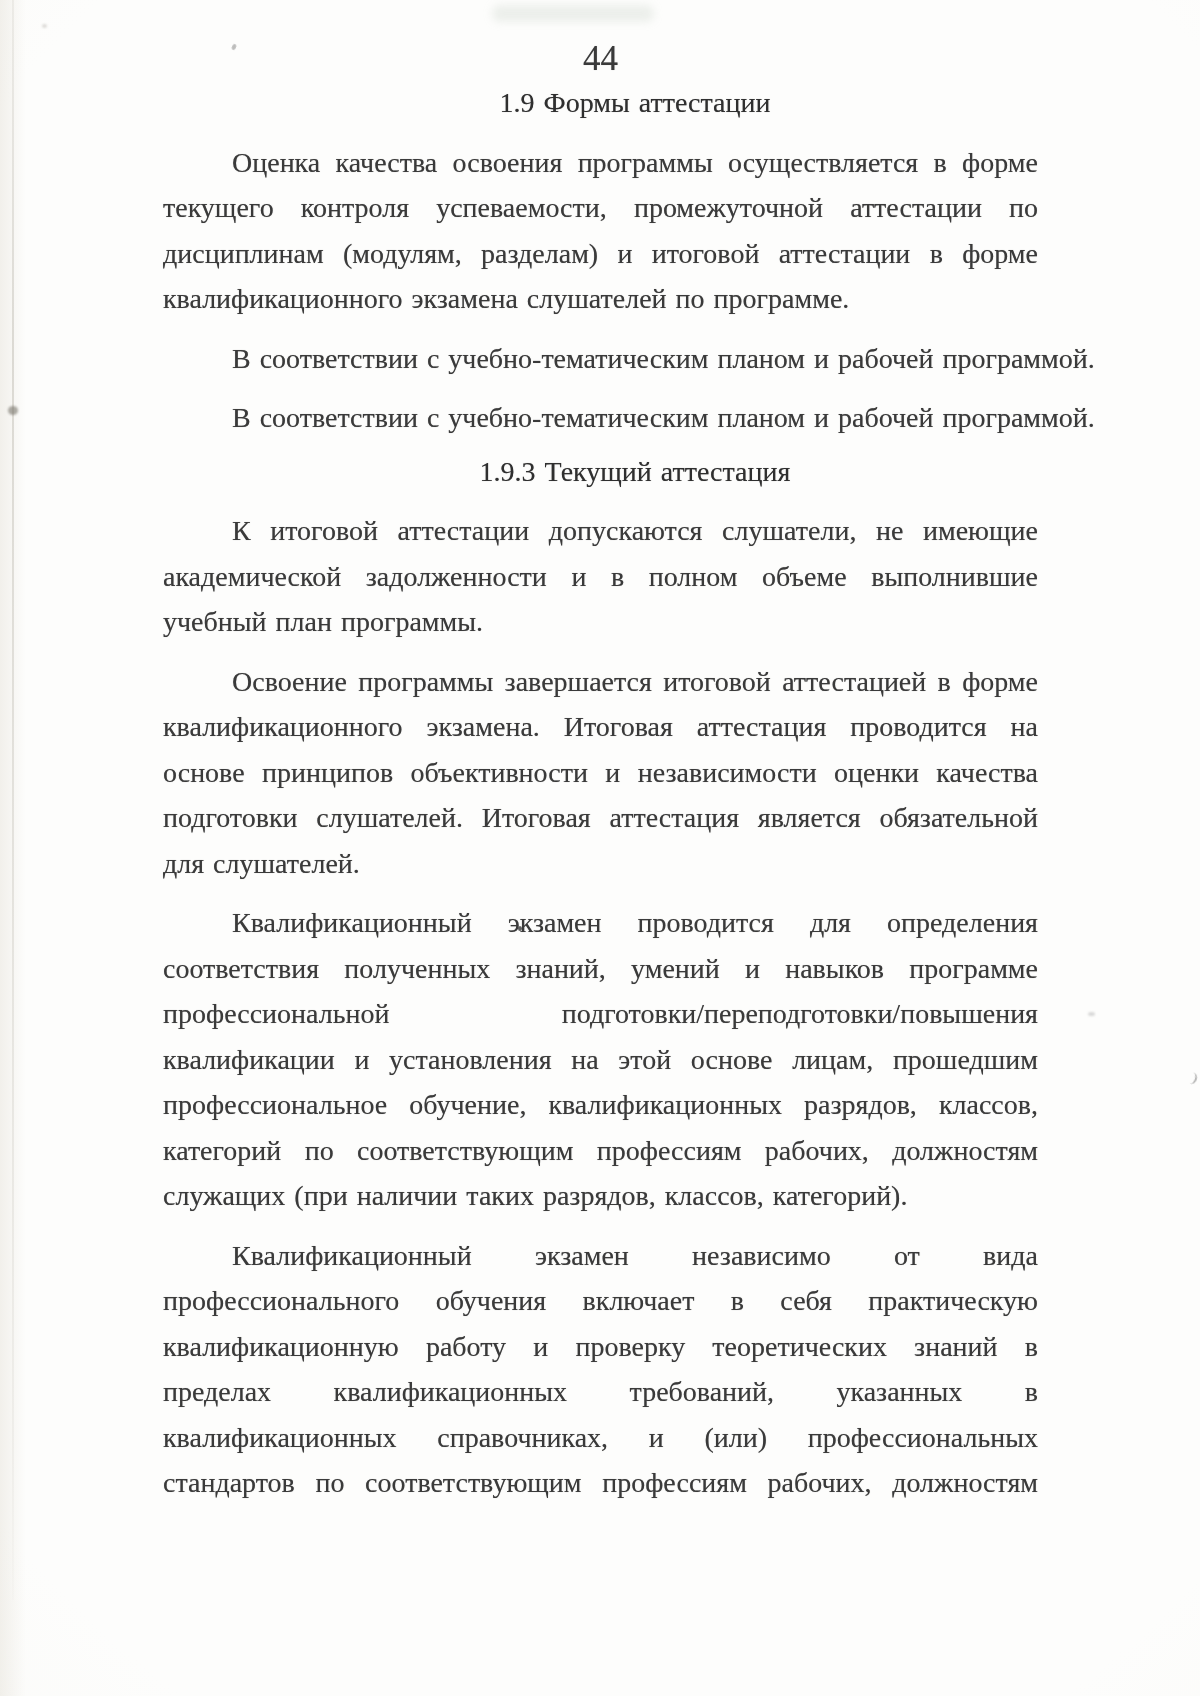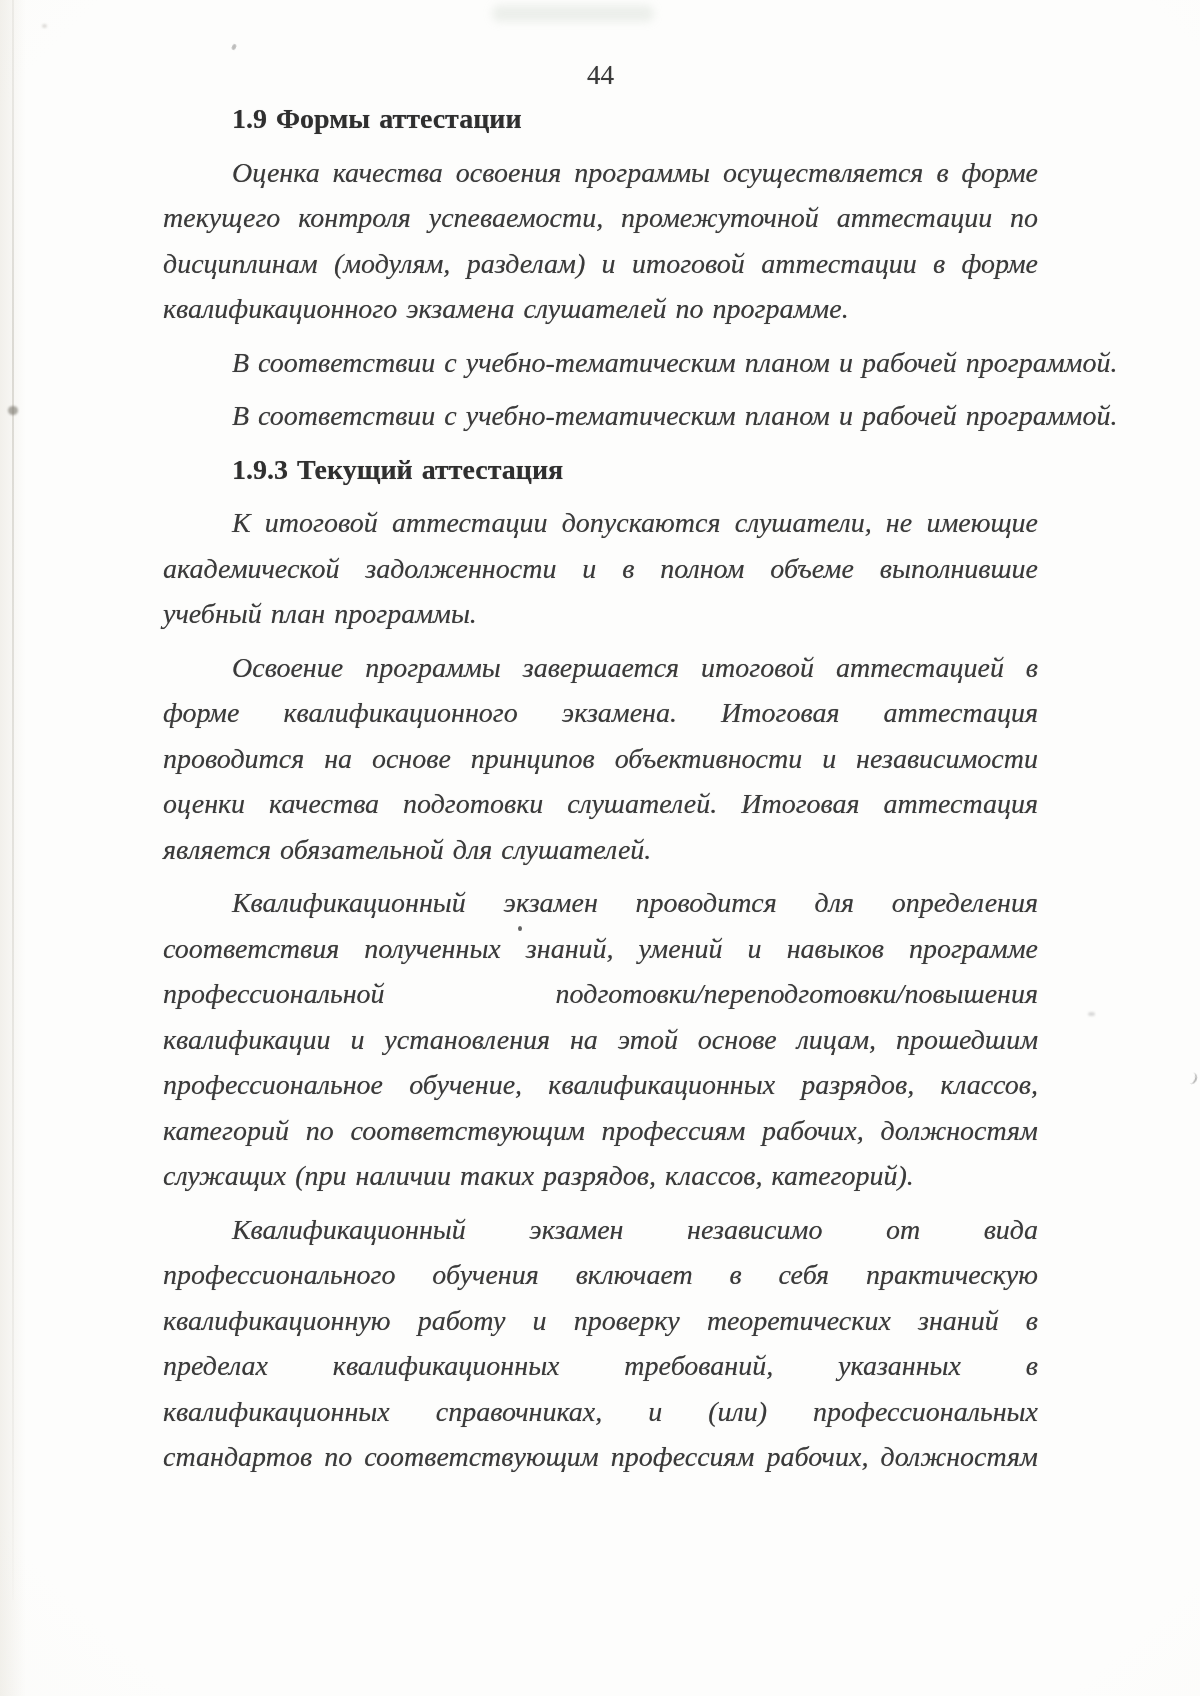--- a/index.html
+++ b/index.html
@@ -24,34 +24,34 @@
     left: 163px;
     top: 42px;
     width: 875px;
     font-size: 28px;
     line-height: 45.5px;
     text-shadow: 0 0 0.7px rgba(58,58,58,0.55);
     word-spacing: 2px;
   }
   .page-number {
     text-align: center;
-    font-size: 27px;
+    font-size: 35px;
     line-height: 34px;
-    margin: 16px 0 4px 0;
+    margin: 0 0 4px 0;
   }
   .h {
-    font-weight: 700;
+    font-weight: 400;
     color: #2f2f2f;
     margin: 0 0 8px 69px;
+    text-align: center;
   }
   .p {
-    margin: 8px 0 8px 0;
+    margin: 14px 0 8px 0;
     text-indent: 69px;
     text-align: justify;
-    font-style: italic;
   }
   .p.single { white-space: nowrap; }
   .p.justify-last { text-align-last: justify; }
 
   
   .artifact { position: absolute; pointer-events: none; }
   .edge-line {
     left: 12px; top: 0; width: 2px; height: 1600px;
     background: linear-gradient(180deg,
       rgba(140,135,120,0.10) 0%,

